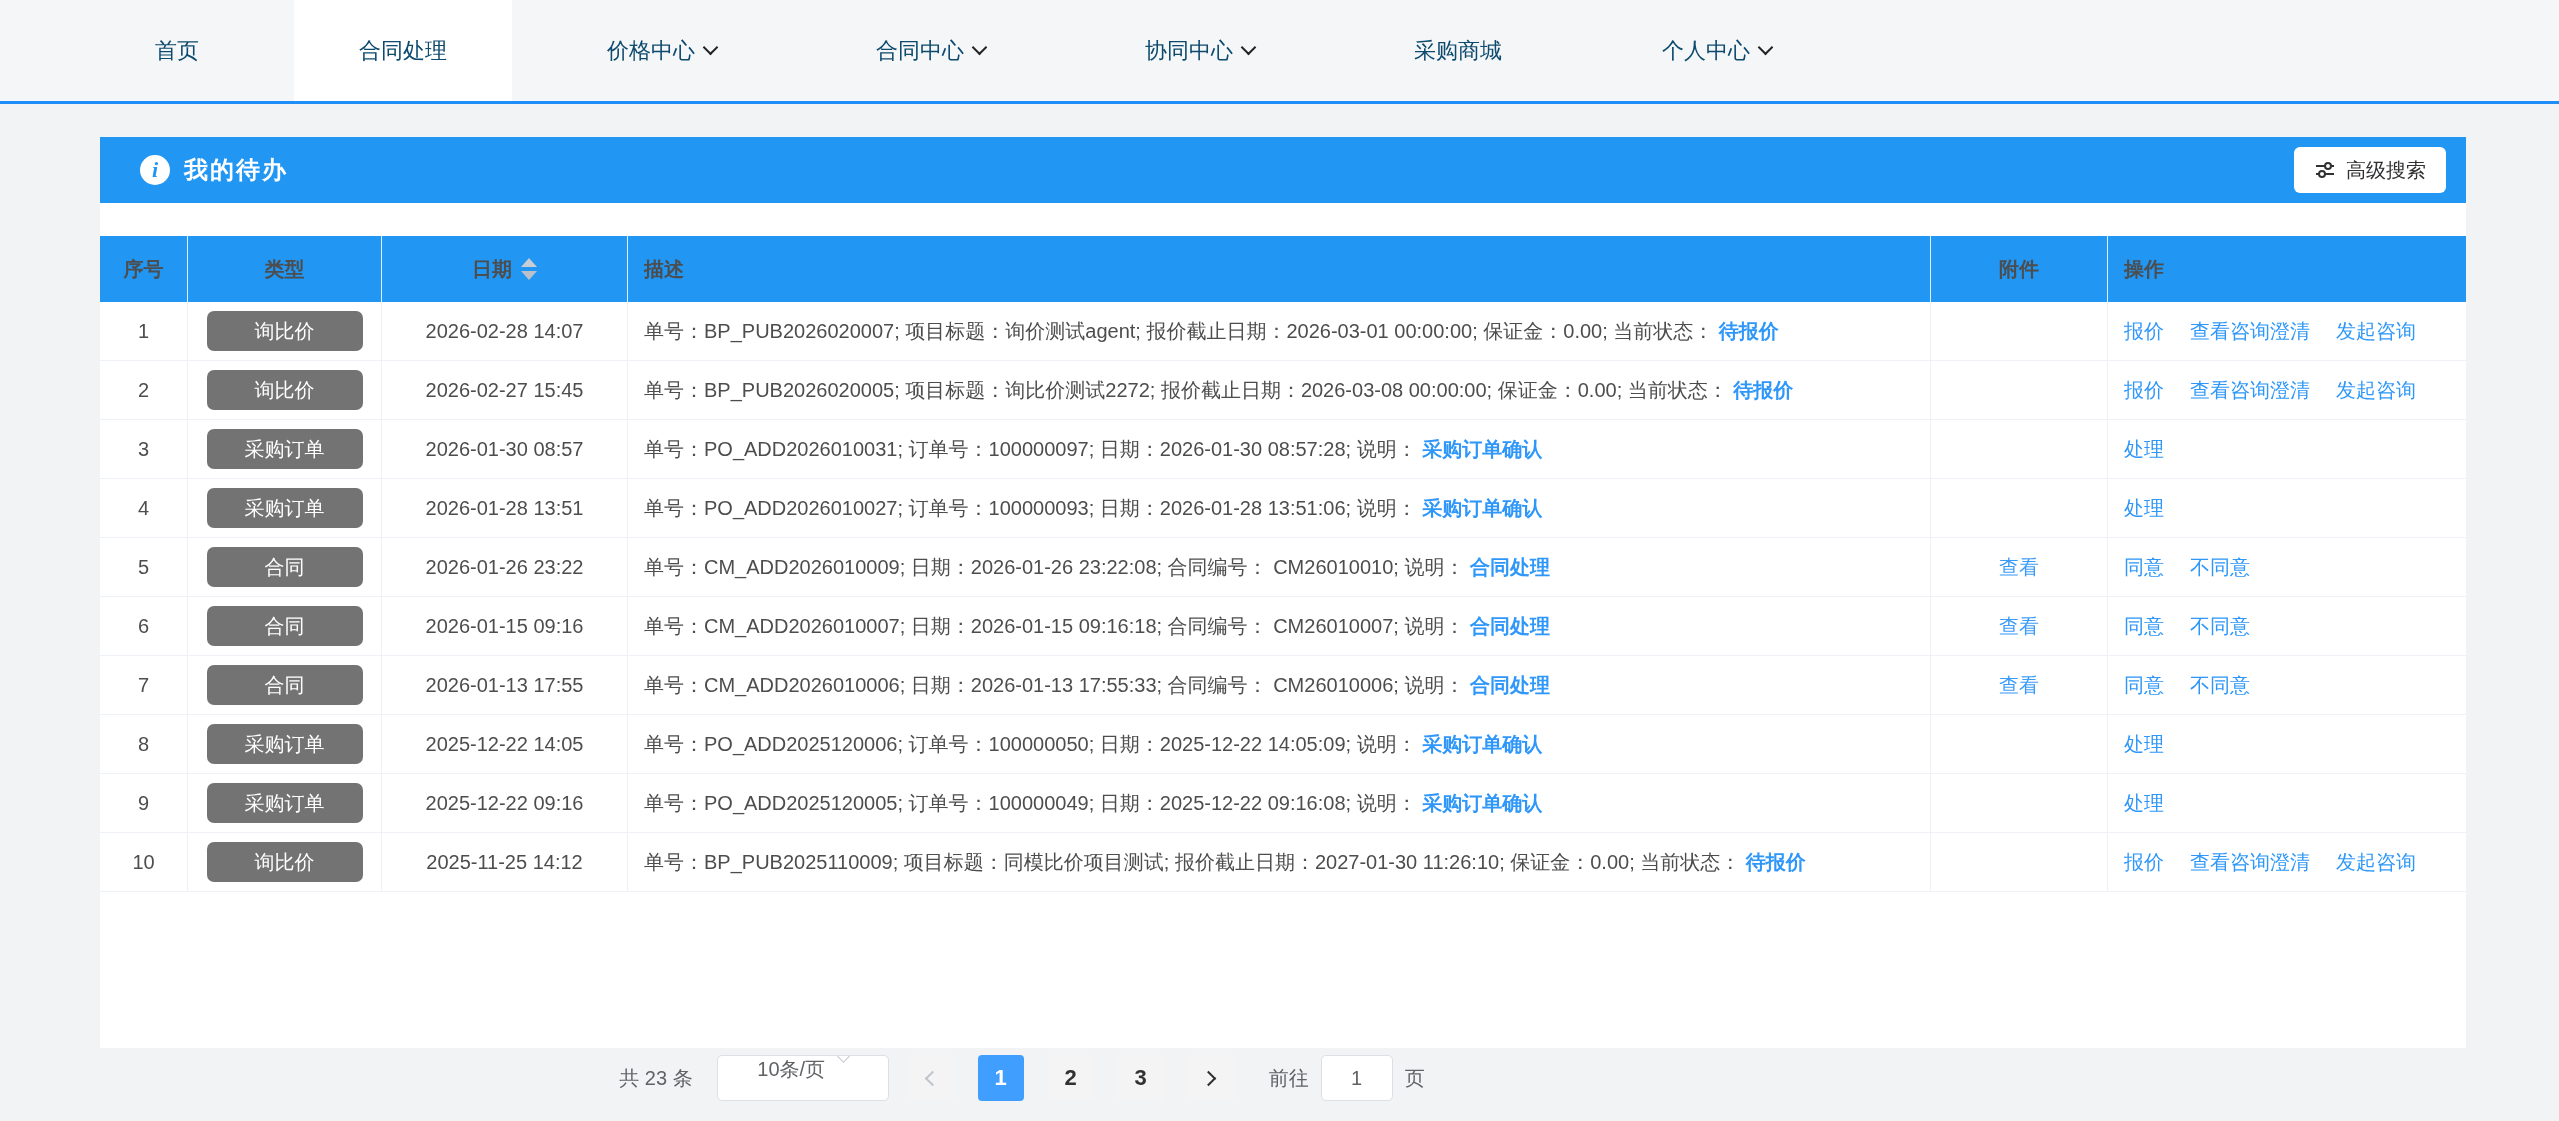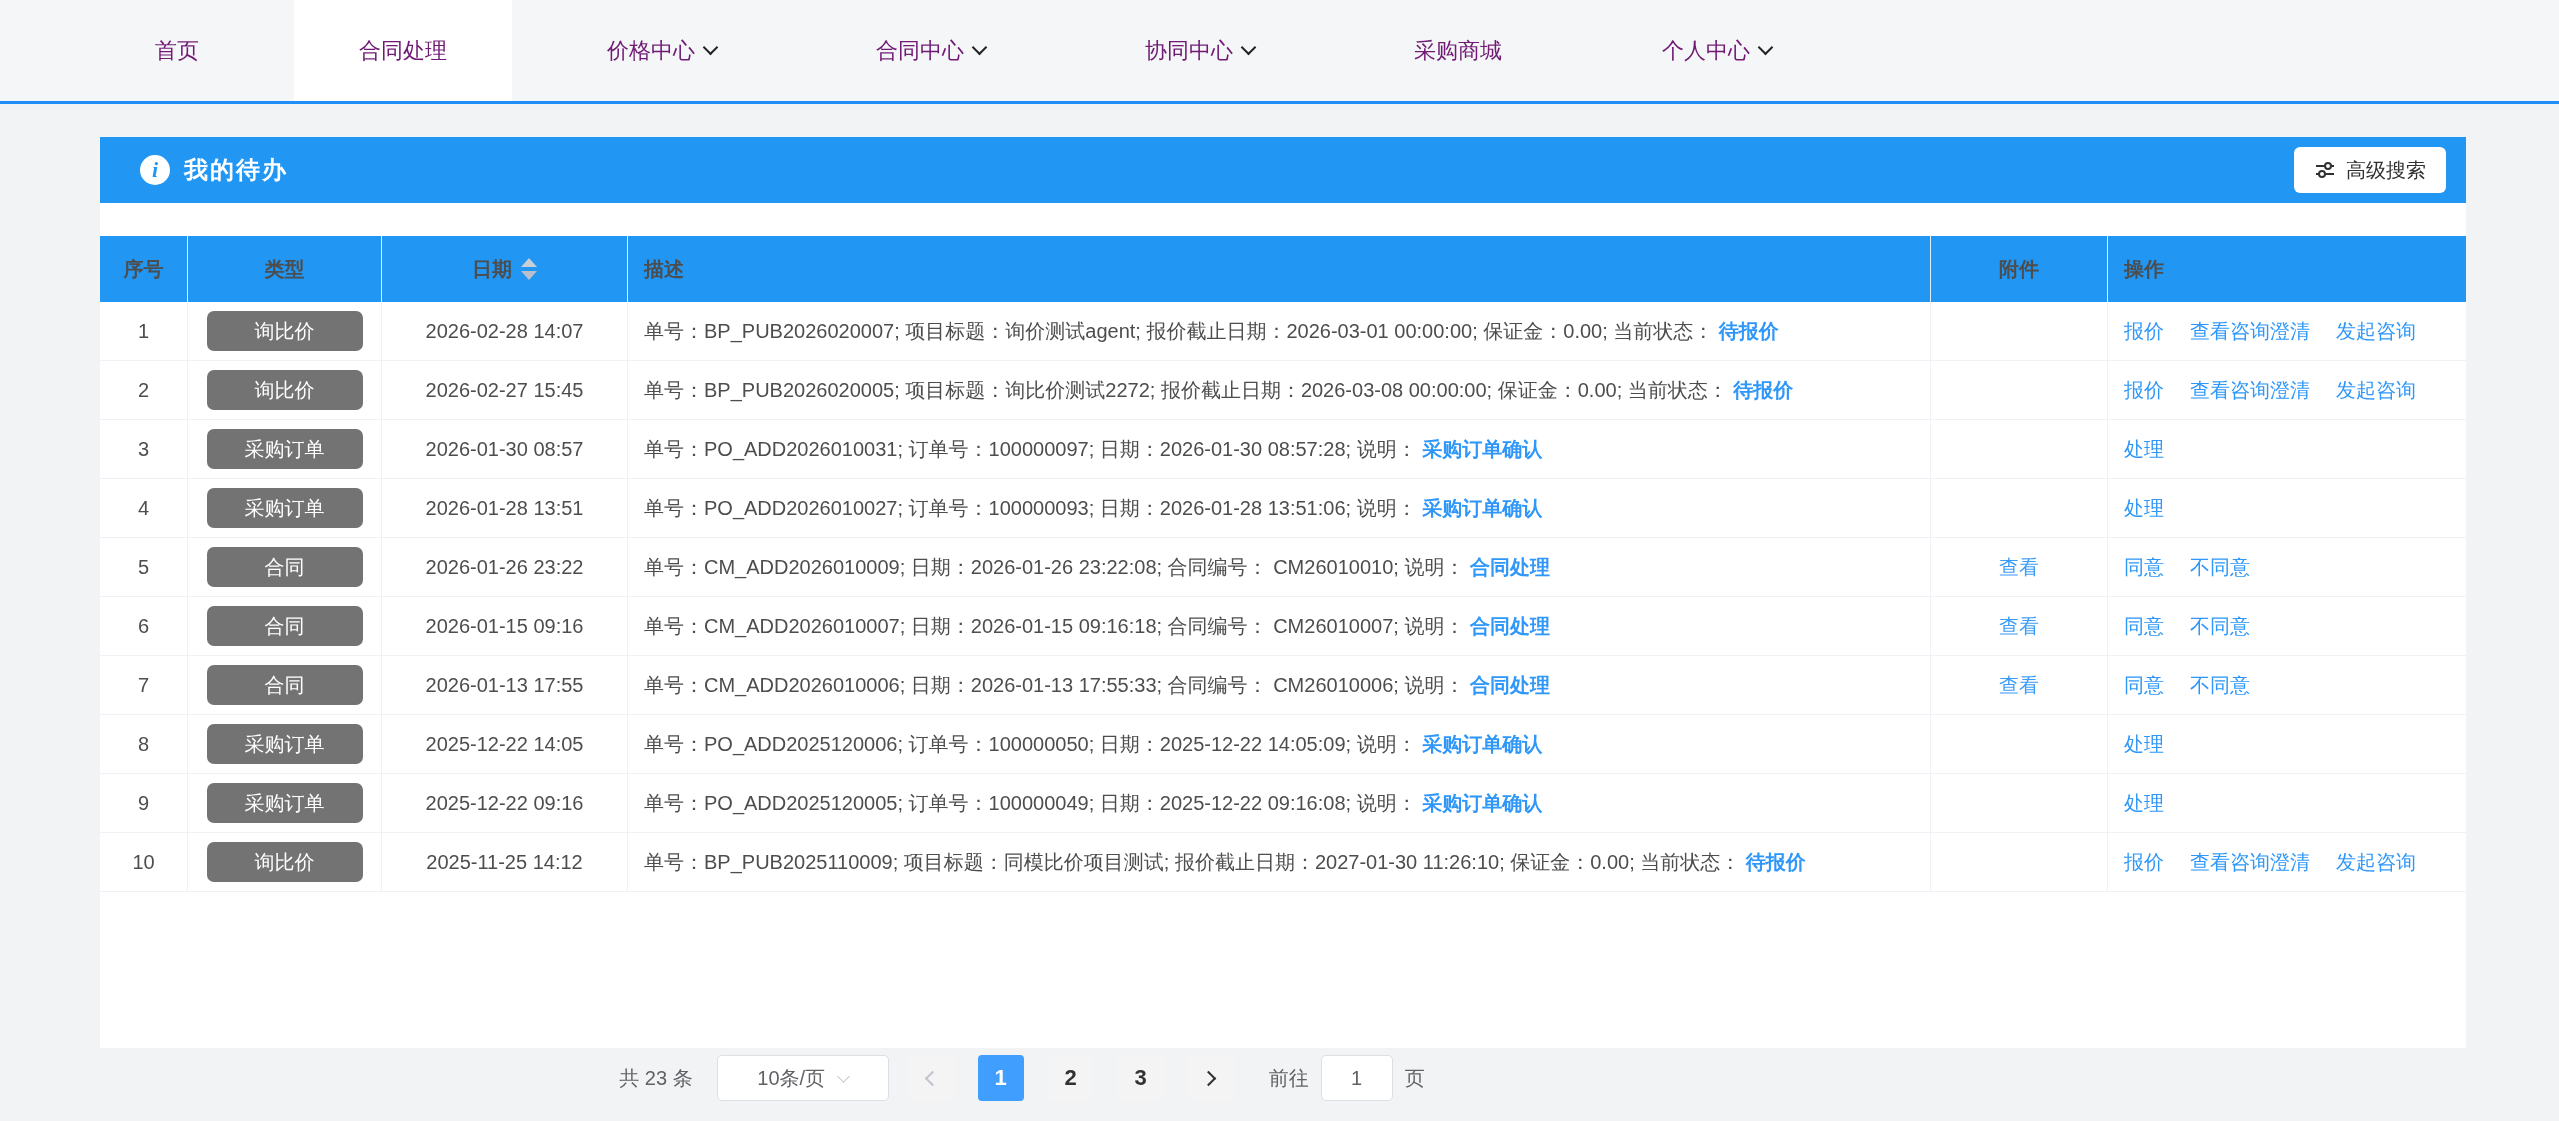--- a/index.html
+++ b/index.html
@@ -8,21 +8,21 @@
     font-family:"Liberation Sans","DejaVu Sans",sans-serif;
     background:#f2f3f5; color:#303133; overflow:hidden;
   }
   
   .topnav {
     height:104px; background:#f5f6f7; border-bottom:3px solid #1f8ef9;
     display:flex; align-items:stretch; padding-left:60px;
   }
   .nav-item {
     display:flex; align-items:center; justify-content:center;
-    padding:0 65px; margin-left:30px; font-size:22px; color:#701a75;
+    padding:0 65px; margin-left:30px; font-size:22px; color:#0c4a6e;
     cursor:pointer; white-space:nowrap;
   }
   .nav-item.active { background:#ffffff; }
   .chev-down {
     display:inline-block; width:11px; height:11px; margin-left:10px; margin-top:-6px;
     border-right:2px solid #222; border-bottom:2px solid #222; transform:rotate(45deg);
   }
   
   .panel {
     position:absolute; left:100px; top:137px; width:2366px; height:911px;
@@ -76,21 +76,21 @@
   .ops .cell-link:empty, .attach-link:empty { display:none; }
   
   .pagination {
     position:absolute; left:0; top:1055px; width:2044px;
     display:flex; align-items:center; justify-content:center; gap:14px;
     font-size:20px; color:#606266;
   }
   .pg-total { margin-right:10px; }
   .pg-select {
     width:172px; height:46px; background:#fff; border:1px solid #dcdfe6; border-radius:5px;
-    display:flex; align-items:center; justify-content:center; gap:14px; cursor:pointer;
+    display:flex; align-items:flex-start; justify-content:center; gap:14px; cursor:pointer;
     color:#606266;
   }
   .pg-select .sel-chev {
     width:9px; height:9px; border-right:1.8px solid #c0c4cc; border-bottom:1.8px solid #c0c4cc;
     transform:rotate(45deg); margin-top:-4px;
   }
   .pg-btn {
     min-width:46px; height:46px; border-radius:4px; display:flex; align-items:center;
     justify-content:center; font-size:22px; font-weight:600; color:#303133;
     background:#f4f4f5; cursor:pointer; margin:0 5px;

